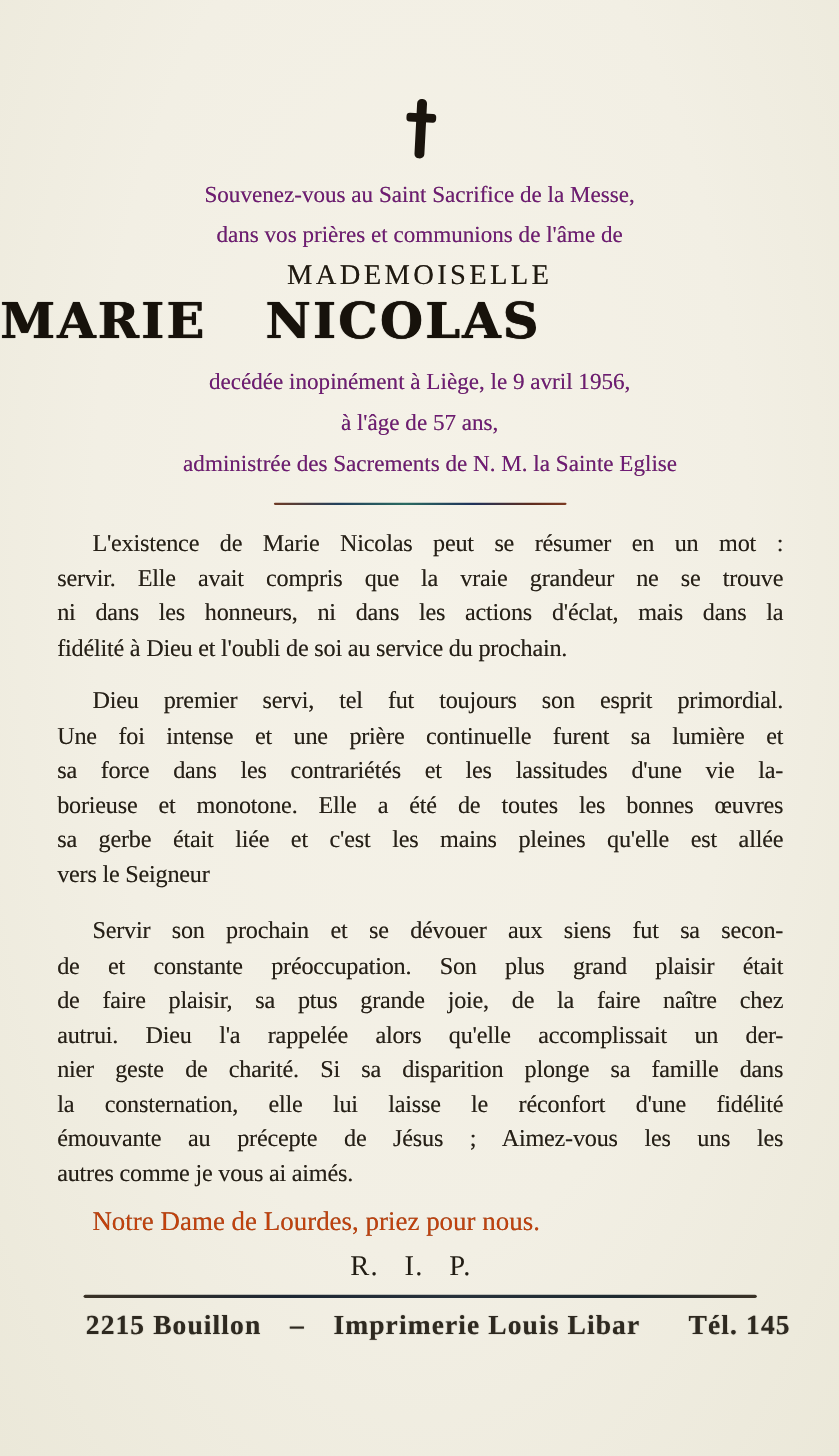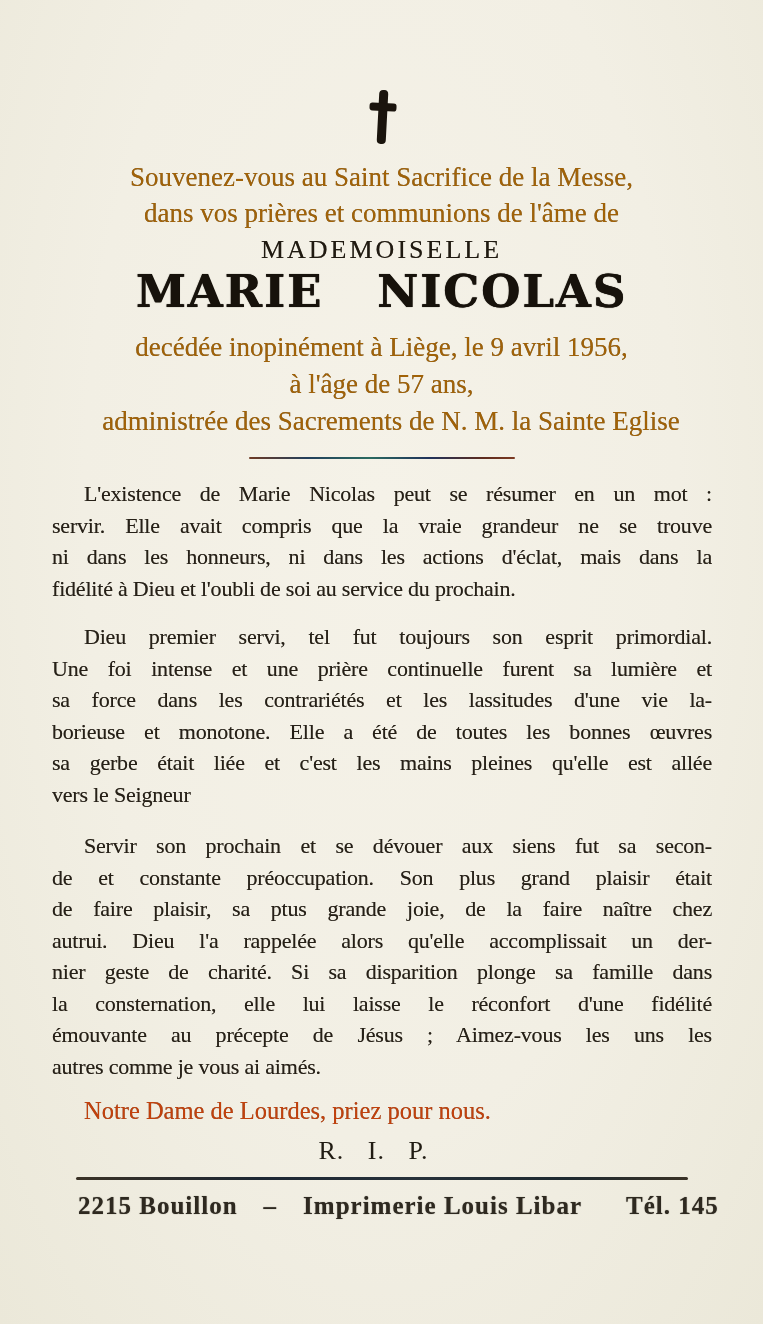--- a/index.html
+++ b/index.html
@@ -39,38 +39,37 @@
   .cross .h {
     position: absolute;
     left: 1px; top: 13px;
     width: 27px; height: 8px;
     background: #1a140d;
     border-radius: 3px;
   }
 
   .line {
     text-align: center;
-    font-size: 27px;
+    font-size: 21px;
     line-height: 36px;
-    color: #a16207;
+    color: #701a75;
     text-shadow: 0 0 0.5px rgba(33,28,19,0.55);
   }
   .inv1 { margin-top: 15px; }
   .honorific {
     margin-top: 3px;
     text-align: center;
     font-size: 26px;
     line-height: 31px;
     letter-spacing: 3px;
     color: #201a11;
     text-shadow: 0 0 0.6px rgba(32,26,17,0.6);
   }
   .name {
     margin: 1px 0 0 0;
-    text-align: center;
     font-family: "DejaVu Serif", serif;
     font-weight: bold;
     font-size: 45px;
     line-height: 52px;
     letter-spacing: 2px;
     word-spacing: 36px;
     color: #17120b;
     text-shadow: 0.6px 0 0 #17120b, 0 0 1px rgba(23,18,11,0.7);
   }
   .death1 { margin-top: 11px; line-height: 37px; }

